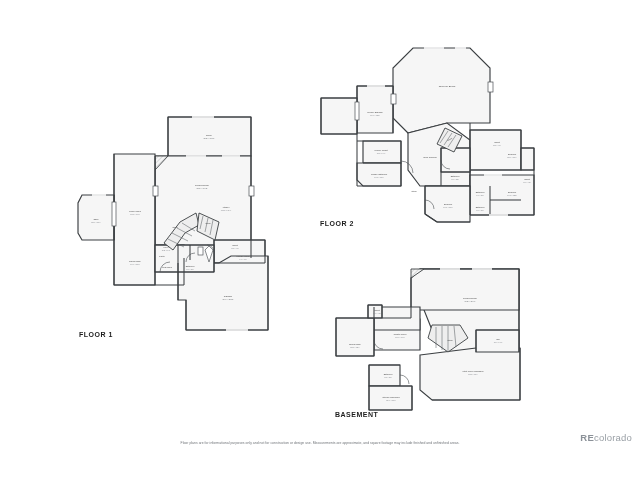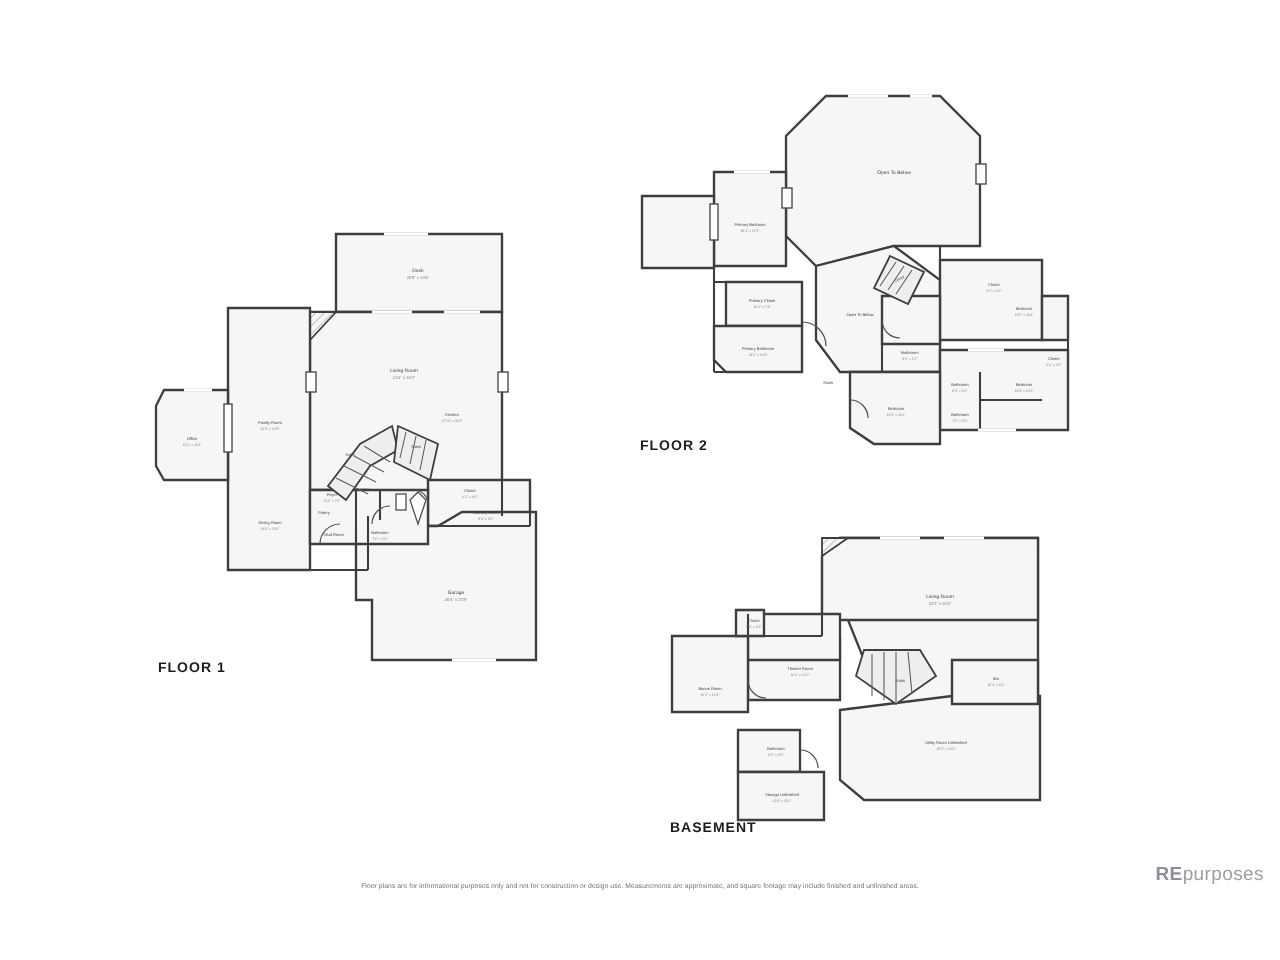--- a/index.html
+++ b/index.html
@@ -485,15 +485,15 @@
       </g>
     </g>
   </svg>
 
   <div class="floor-label" id="label-floor1">FLOOR 1</div>
   <div class="floor-label" id="label-floor2">FLOOR 2</div>
   <div class="floor-label" id="label-basement">BASEMENT</div>
 
   <div id="disclaimer">Floor plans are for informational purposes only and not for construction or design use. Measurements are approximate, and square footage may include finished and unfinished areas.</div>
 
-  <div id="watermark"><span class="re">RE</span><span>purposes</span></div>
+  <div id="watermark"><span class="re">RE</span><span>colorado</span></div>
 
 </div>
 
 </body></html>

